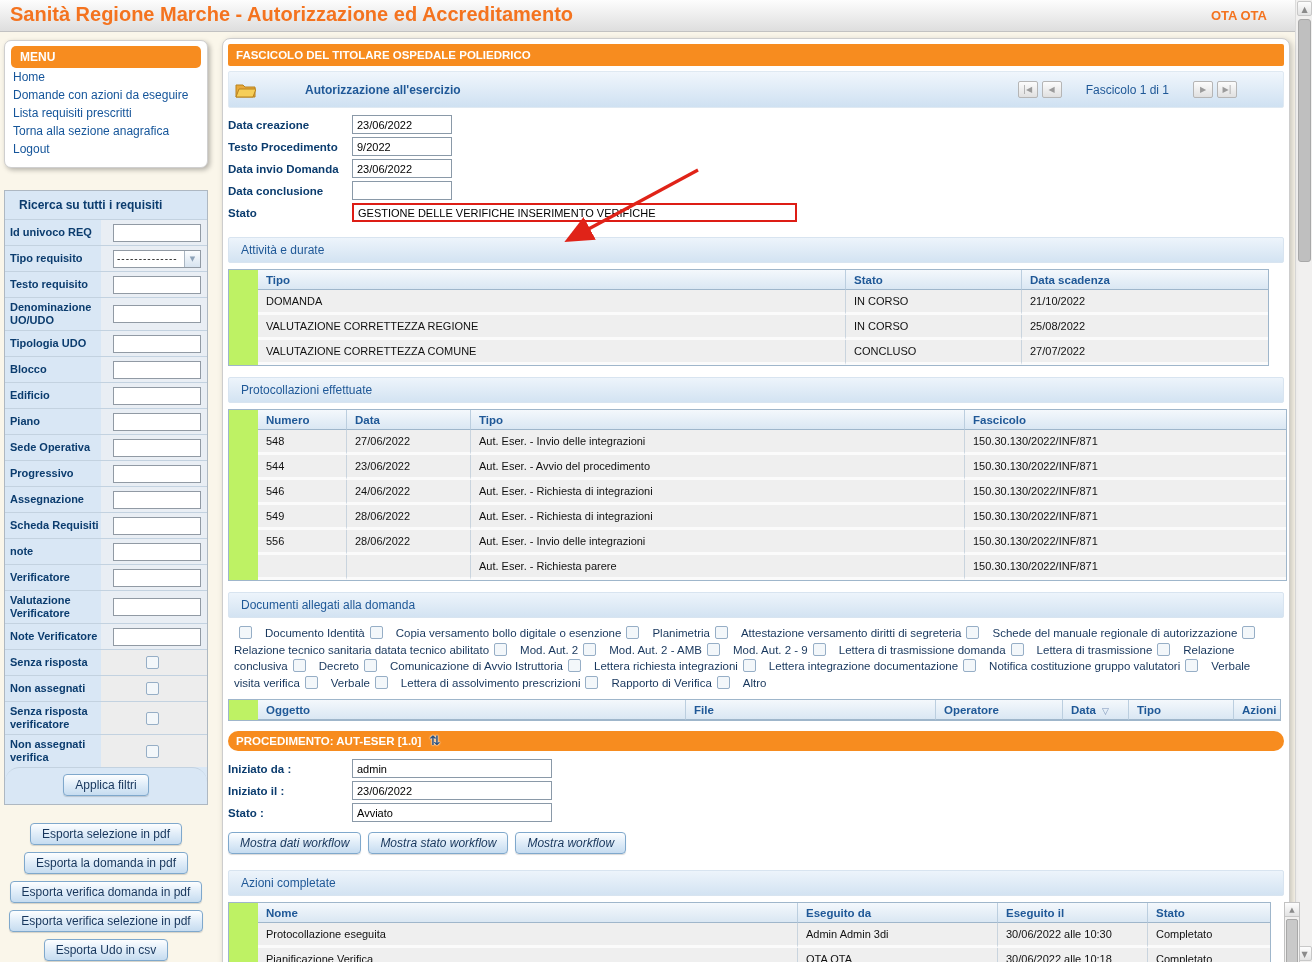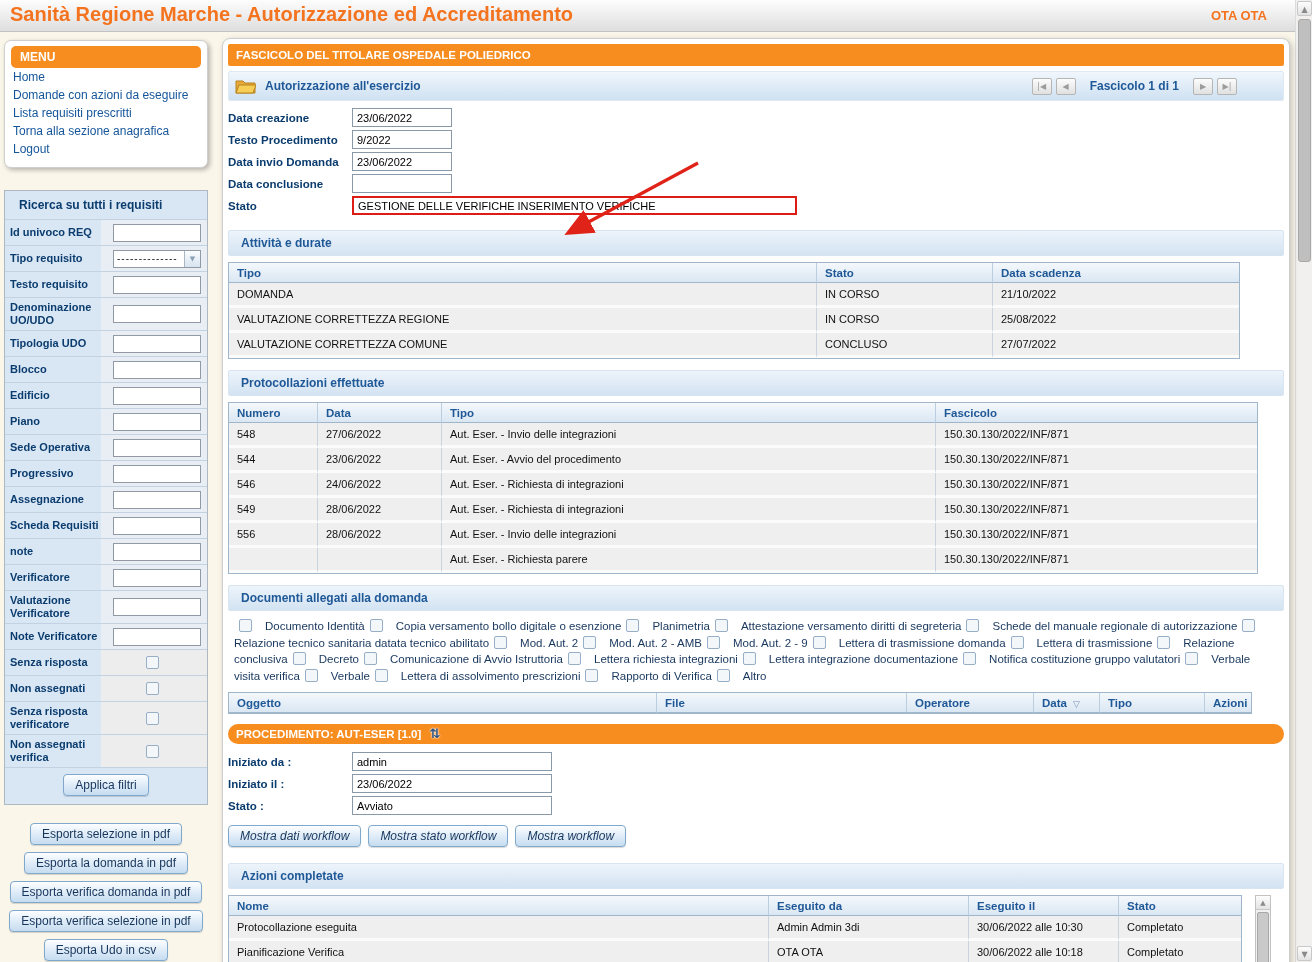--- a/index.html
+++ b/index.html
@@ -33,47 +33,47 @@
   .srow { display:flex; border-top:1px solid #C3D2E0; min-height:26px; align-items:center; }
   .slabel { width:96px; padding:3px 2px 3px 5px; color:#0B3C6E; font-weight:bold; font-size:11px; line-height:13px; }
   .svalue { flex:1; padding:3px 6px 3px 2px; display:flex; justify-content:flex-end; align-items:center; background:#E9EEF4; align-self:stretch; }
   .crow .svalue { background:#EDEDED; justify-content:center; }
   .srow input[type=text] { width:88px; height:18px; border:1px solid #919AA4; font-size:11px; padding:1px 3px; background:#FFF; }
   .selbox { display:flex; width:88px; height:18px; border:1px solid #919AA4; background:#FFF; }
   .selbox .seltext { flex:1; font-size:10px; line-height:16px; padding-left:3px; letter-spacing:1px; color:#222; overflow:hidden; }
   .selbox .selbtn { width:16px; background:linear-gradient(#FBFDFF,#D7E3EF); border-left:1px solid #AAB6C2; color:#8DA2B8;
     font-size:7px; text-align:center; line-height:16px; font-family:"DejaVu Sans",sans-serif; cursor:pointer; }
   .cb { display:inline-block; width:13px; height:13px; background:#F3F7FA; border:1px solid #96AEC6; border-radius:2px; cursor:pointer; }
-  .btnrow { border-top:1px solid #C3D2E0; padding:6px 0 8px 0; text-align:center; }
+  .btnrow { border-top:1px solid #C3D2E0; padding:6px 0 8px 0; text-align:center;border-radius:15px; }
   .uibtn { display:inline-block; background:linear-gradient(#FDFEFF,#E2EEF9 45%,#C6DCF0); border:1px solid #7FA8CC; border-radius:4px;
     color:#17365C; font-size:12px; padding:3px 11px; cursor:pointer; box-shadow:0 1px 1px rgba(0,0,0,.15); font-family:"Liberation Sans",sans-serif; }
   .exports { margin-top:14px; text-align:center; }
   .exports .uibtn { display:inline-block; margin:3.5px auto; }
   
   .mainpanel { position:absolute; left:222px; top:38px; width:1068px; bottom:-10px;
     background:#FFF; border:1px solid #CDCDCD; border-radius:8px 8px 0 0; box-shadow:2px 2px 6px rgba(0,0,0,.22); padding:5px; }
   .orangebar { background:#F78C1F; color:#FFF; font-weight:bold; font-size:11.5px; padding:5px 8px; border-radius:2px; }
-  .bluebar { margin-top:5px; background:linear-gradient(#F0F6FC,#CFE1F2); border:1px solid #DFE9F2; height:30px;
-    display:flex; align-items:center; padding:0 6px; border-radius:2px; }
+  .bluebar { margin-top:5px; background:linear-gradient(#F0F6FC,#CFE1F2); border:1px solid #DFE9F2; height:37px;
+    display:flex; align-items:center; padding:0 6px; border-radius:2px;gap:40px; }
   .bluebar .sectitle { color:#1F5897; font-weight:bold; font-size:12px; margin-left:9px; }
   .pager { margin-left:auto; display:flex; align-items:center; gap:4px; margin-right:40px; }
   .pagerbtn { width:20px; height:17px; background:linear-gradient(#FCFCFC,#E0E0E0); border:1px solid #B5B5B5; border-radius:2px;
     color:#9B9B9B; font-size:8px; text-align:center; line-height:15px; cursor:pointer; font-family:"DejaVu Sans",sans-serif; }
-  .pagerlabel { color:#1F5897; font-weight:bold; font-size:12px; margin:0 10px; }
+  .pagerlabel { color:#1F5897; font-weight:normal; font-size:12px; margin:0 20px; }
   
   .formarea { position:relative; padding:5px 0 2px 0; }
   .frow { display:flex; align-items:center; height:21px; margin:1px 0; }
   .flabel { width:124px; color:#0B3C6E; font-weight:bold; font-size:11.5px; }
   .frow input { height:19px; border:1px solid #8A99A8; font-size:11px; padding:1px 4px; width:100px; background:#FFF; }
   .frow input.hl { width:445px; border:2px solid #DD1D15; }
   .annot { position:absolute; left:0; top:0; pointer-events:none; z-index:5; }
   
   .secbar { margin-top:11px; background:linear-gradient(#EDF4FB,#D3E3F2); border:1px solid #D8E4F0; color:#1F5897;
-    font-weight:bold; font-size:12px; padding:5px 12px; border-radius:2px; }
-  table.grid { border-collapse:separate; border-spacing:0; margin-top:6px; table-layout:fixed; border:1px solid #9FB6CB; background:#bef264; }
+    font-weight:normal; font-size:12px; padding:5px 12px; border-radius:2px; }
+  table.grid { border-collapse:separate; border-spacing:0; margin-top:6px; table-layout:fixed; border:1px solid #9FB6CB; background:#bef264;padding-left:29px; }
   table.grid th { background:linear-gradient(#F4F8FC,#DAE7F3); color:#1F5897; font-weight:bold; text-align:left; font-size:11.5px;
     padding:3px 8px; border-right:1px solid #BBCEDF; border-bottom:1px solid #9FB6CB; height:20px; overflow:hidden; white-space:nowrap; }
   table.grid td { background:#EFEFEF; font-size:11px; color:#111; padding:5px 8px; border-right:1px solid #C9D4DE;
     border-bottom:3px solid #FBFBFB; height:17px; overflow:hidden; white-space:nowrap; }
   table.grid th:last-child, table.grid td:last-child { border-right:none; }
   .sorticon { color:#7A93B8; font-size:9px; margin-left:6px; font-family:"DejaVu Sans",sans-serif; }
   
   .doclist { padding:7px 6px 6px 6px; font-size:11.5px; color:#17365C; line-height:16.5px; }
   .docitem { white-space:normal; }
   .docitem .cb { vertical-align:-2px; margin:0 13px 0 5px; }

